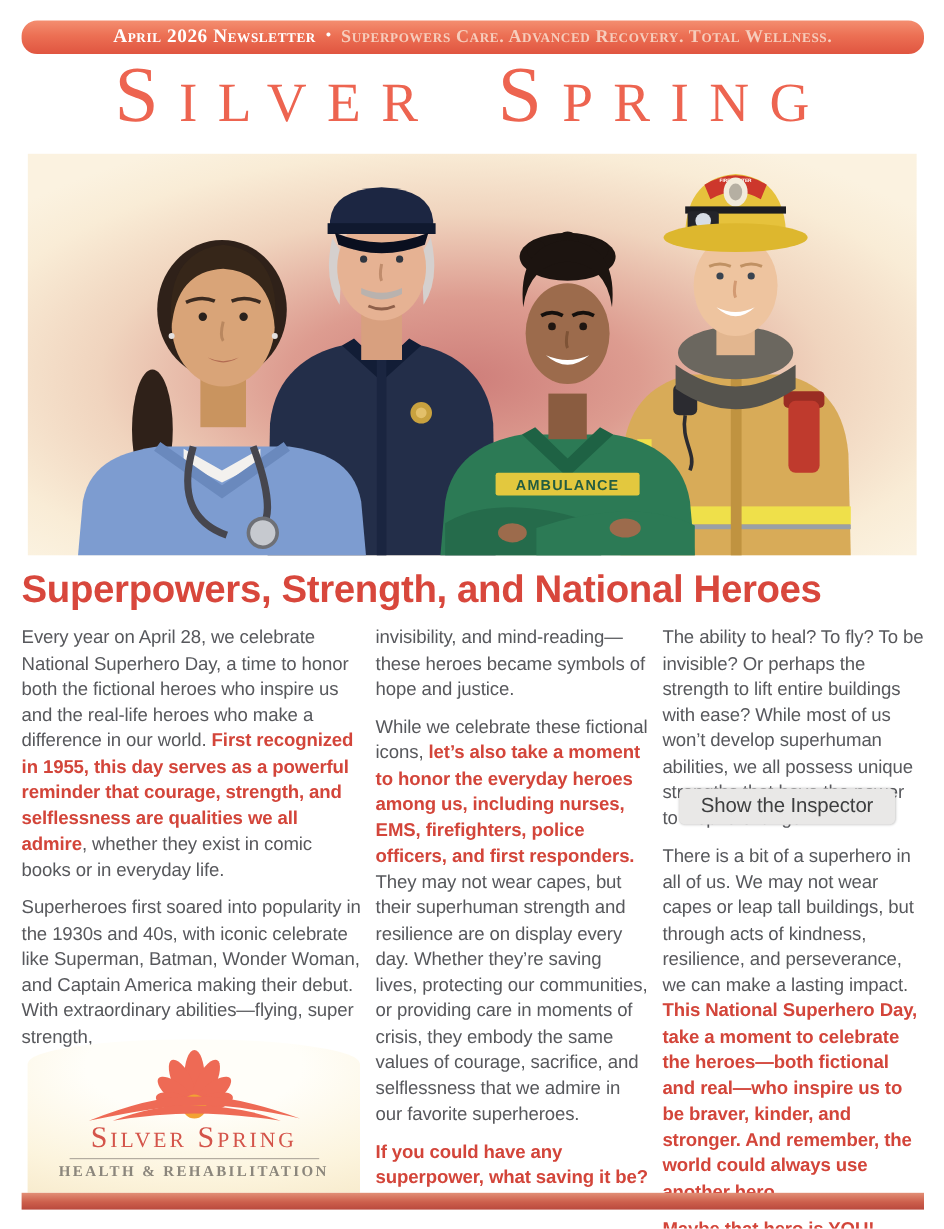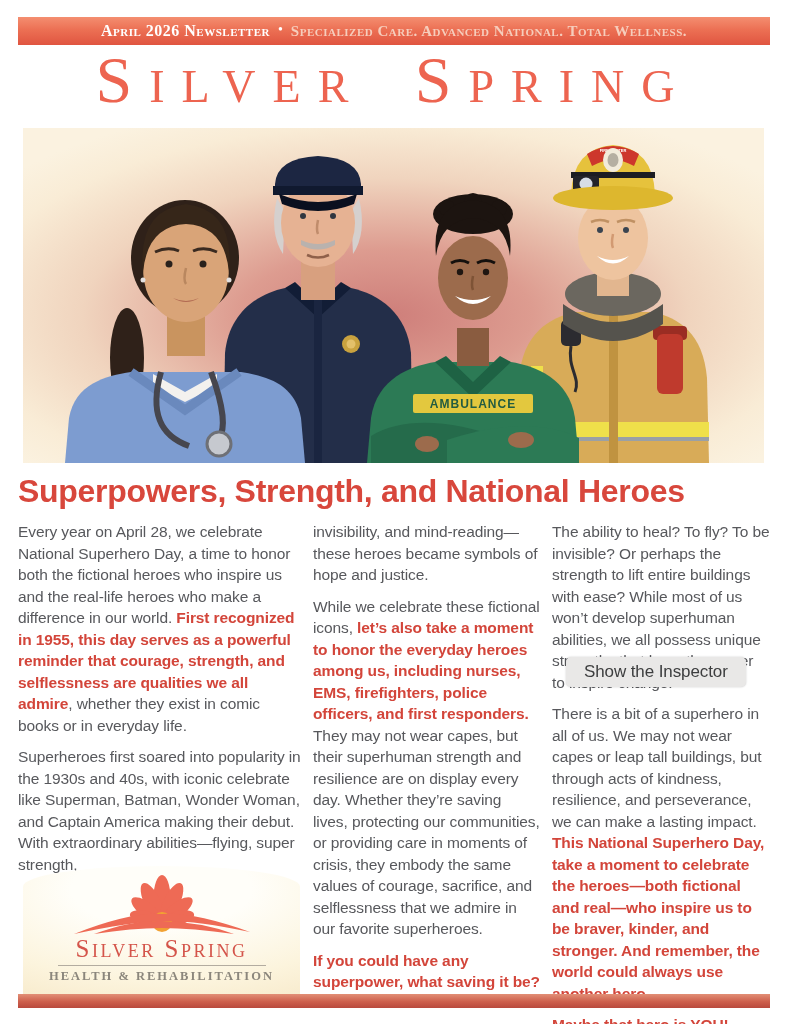--- a/index.html
+++ b/index.html
@@ -5,21 +5,21 @@
   html,body { margin:0; padding:0; background:#ffffff; }
   .page {
     position:relative; width:787px; height:1024px; overflow:hidden;
     background:#ffffff; font-family:"Liberation Sans", sans-serif;
   }
   
   .banner {
     position:absolute; left:18px; top:17px; width:752px; height:28px;
     background:linear-gradient(180deg,#f48e70 0%,#ec7054 45%,#e05540 100%);
     display:flex; align-items:center; justify-content:center; gap:8px;
-    font-family:"Liberation Serif", serif; font-variant:small-caps;
+    font-family:"Liberation Serif", serif; font-variant:small-caps;border-radius:13px;
   }
   .banner-main { color:#ffffff; font-weight:bold; font-size:16px; letter-spacing:.5px; }
   .banner-bullet { color:#ffffff; font-size:14px; position:relative; top:-1px; }
   .banner-sub { color:#f6cdbc; font-weight:bold; font-size:15px; letter-spacing:.5px; }
   
   .masthead {
     position:absolute; left:0; top:44px; width:787px; margin:0;
     text-align:center; font-family:"Liberation Serif", serif;
     font-variant:small-caps; font-weight:normal;
     font-size:66px; line-height:72px; letter-spacing:17px; word-spacing:16px;
@@ -76,21 +76,21 @@
   }
 </style>
 </head>
 <body>
 
 <div class="page">
 
   <header class="banner">
     <span class="banner-main">April 2026 Newsletter</span>
     <span class="banner-bullet">•</span>
-    <span class="banner-sub">Specialized Care. Advanced National. Total Wellness.</span>
+    <span class="banner-sub">Superpowers Care. Advanced Recovery. Total Wellness.</span>
   </header>
 
   <h1 class="masthead">Silver Spring</h1>
 
   <div class="hero">
     <svg viewBox="0 0 741 335" xmlns="http://www.w3.org/2000/svg">
       <defs>
         <radialGradient id="heroBg" cx="49%" cy="56%" r="66%">
           <stop offset="0%" stop-color="#ce7e7a"></stop>
           <stop offset="30%" stop-color="#dd9c90"></stop>

